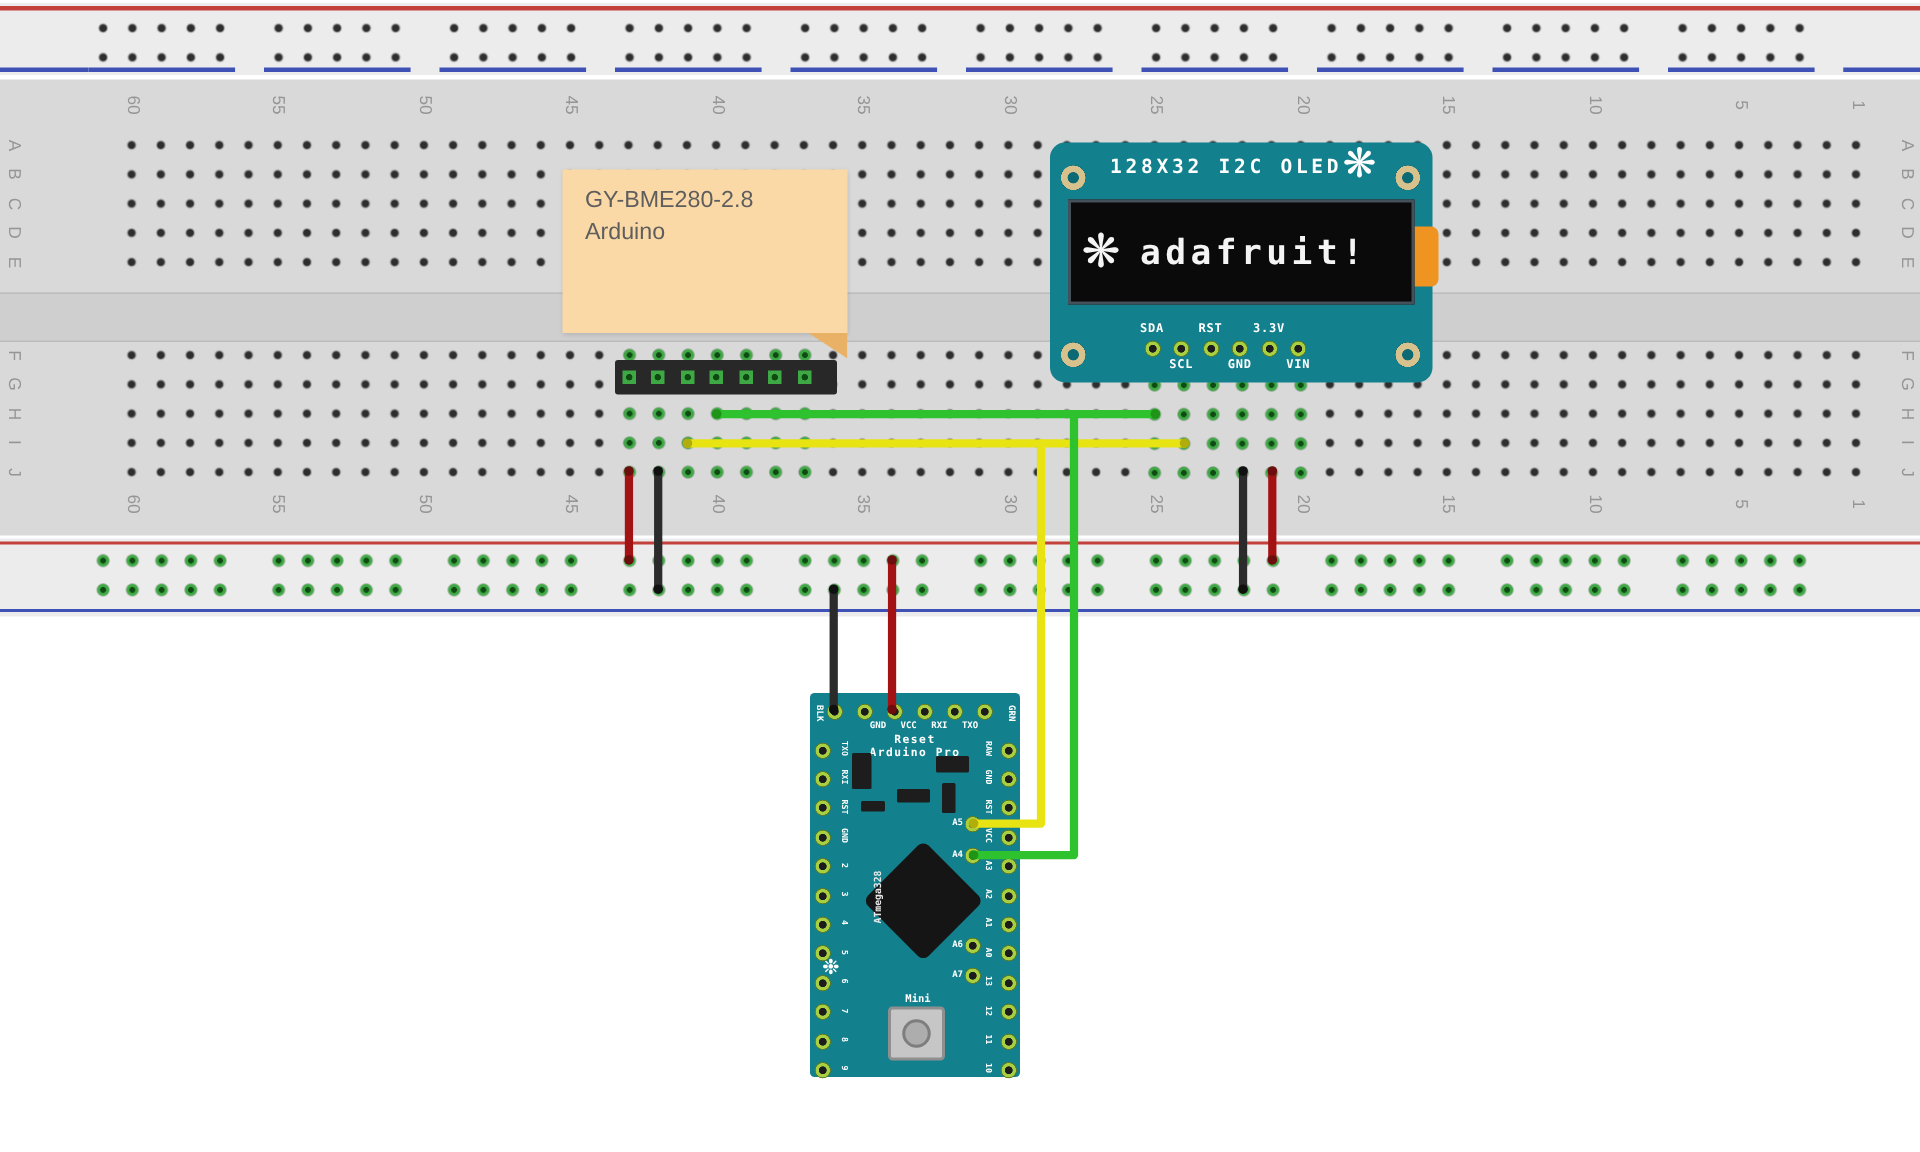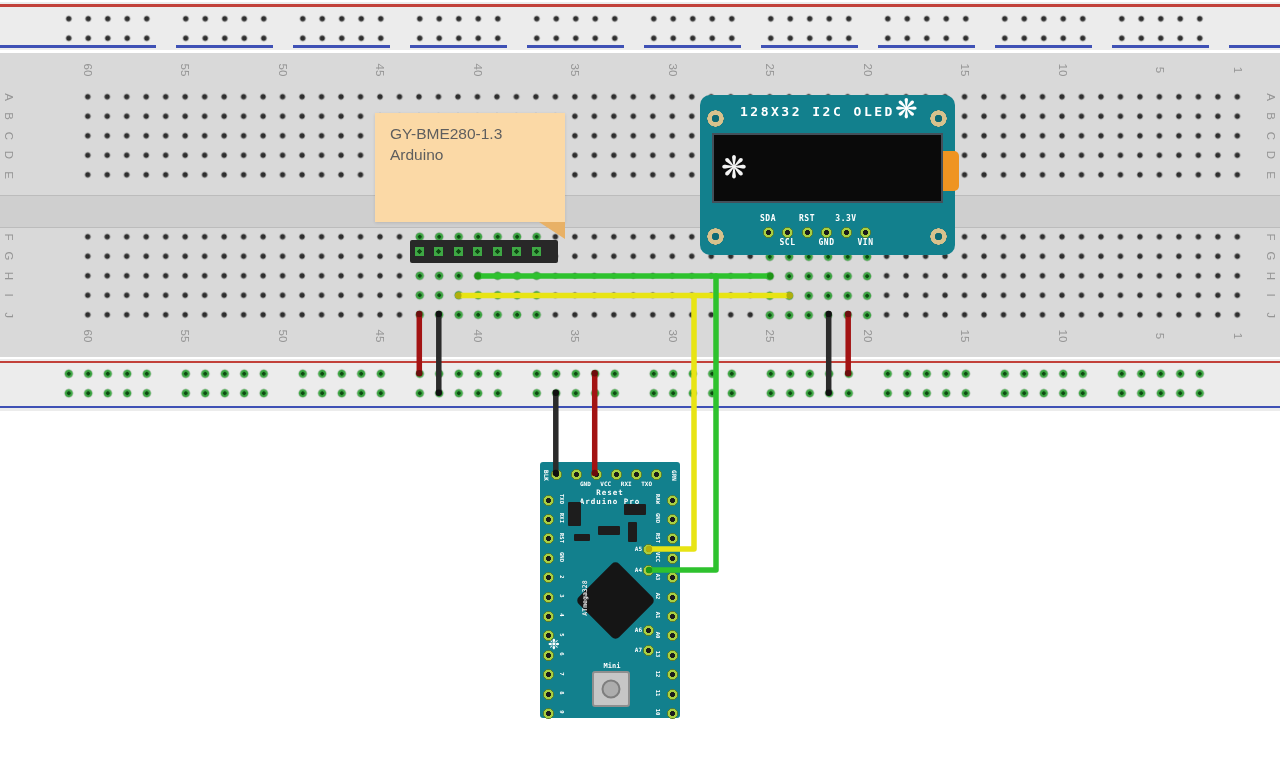--- a/index.html
+++ b/index.html
@@ -154,35 +154,36 @@
   <div class="bme-header">
       <span class="bme-pin" style="left: 4.8px; top: 7px;"></span>
       <span class="bme-pin" style="left: 24.29px; top: 7px;"></span>
       <span class="bme-pin" style="left: 43.78px; top: 7px;"></span>
       <span class="bme-pin" style="left: 63.27px; top: 7px;"></span>
       <span class="bme-pin" style="left: 82.76px; top: 7px;"></span>
       <span class="bme-pin" style="left: 102.25px; top: 7px;"></span>
       <span class="bme-pin" style="left: 121.74px; top: 7px;"></span>
     </div>
   <div class="note">
-    <div class="note-line l1">GY-BME280-1.3</div>
+    <div class="note-line l1">GY-BME280-2.8</div>
     <div class="note-line l2">Arduino</div>
   </div>
   <div class="note-fold"></div>
 
   <div class="oled">
     <div class="oled-tab"></div>
     <span class="screw-hole" style="left:6.5px;top:14.5px"></span>
     <span class="screw-hole" style="left:229.5px;top:14.5px"></span>
     <span class="screw-hole" style="left:6.5px;top:132.5px"></span>
     <span class="screw-hole" style="left:229.5px;top:132.5px"></span>
     <div class="oled-title">128X32 I2C OLED</div>
     <span class="flower title-flower">❋</span>
     <div class="oled-screen">
       <span class="flower screen-flower">❋</span>
+      <span class="screen-text">adafruit!</span>
     </div>
   <span class="pin-hole" style="left: 62.5px; top: 131.5px;"></span>
       <span class="pin-hole" style="left: 82px; top: 131.5px;"></span>
       <span class="pin-hole" style="left: 101.5px; top: 131.5px;"></span>
       <span class="pin-hole" style="left: 121px; top: 131.5px;"></span>
       <span class="pin-hole" style="left: 140.5px; top: 131.5px;"></span>
       <span class="pin-hole" style="left: 160px; top: 131.5px;"></span>
       <span class="oled-pin-label" style="left: 48px; top: 119px;">SDA</span>
       <span class="oled-pin-label" style="left: 87px; top: 119px;">RST</span>
       <span class="oled-pin-label" style="left: 126px; top: 119px;">3.3V</span>

